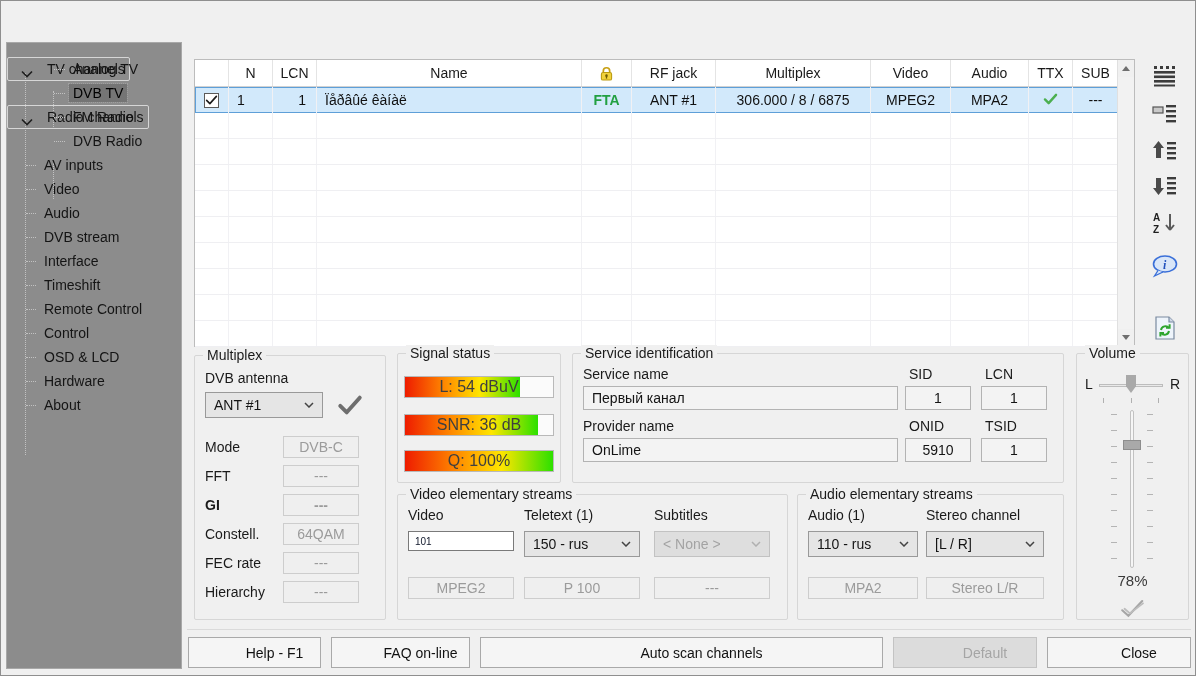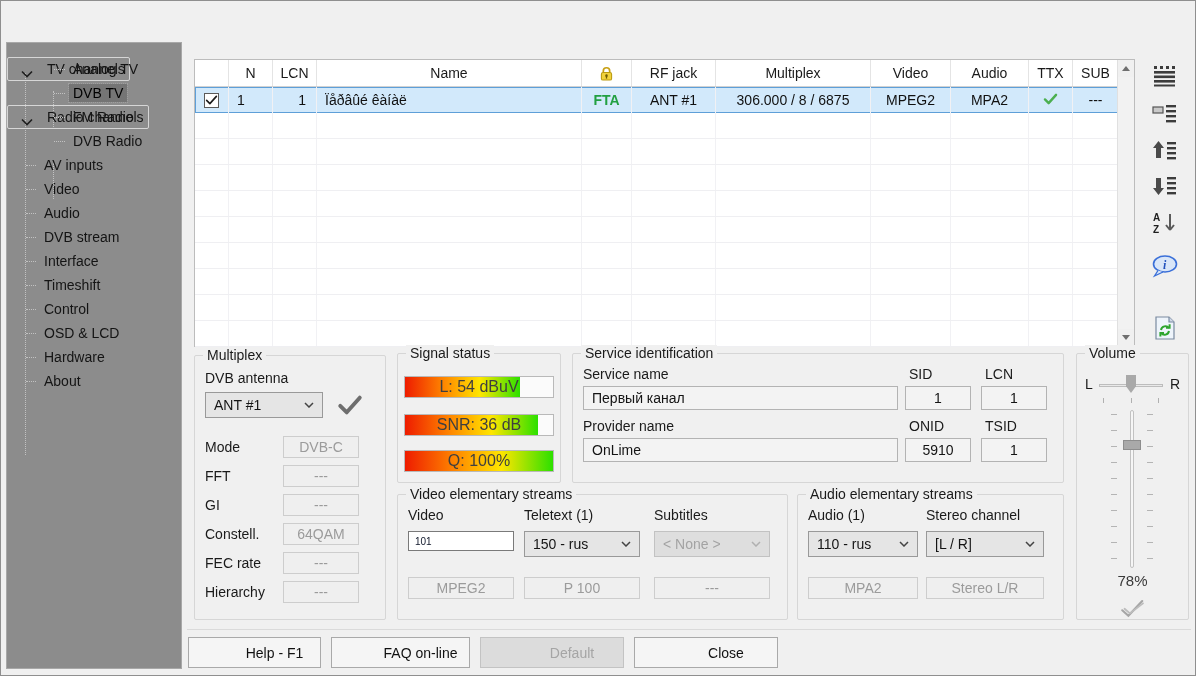--- a/index.html
+++ b/index.html
@@ -187,20 +187,24 @@
         <div class="tree-item item">
           <span class="conn"></span>
           <span class="tree-label">Interface</span>
         </div>
         <div class="tree-item item">
           <span class="conn"></span>
           <span class="tree-label">Timeshift</span>
         </div>
         <div class="tree-item item">
           <span class="conn"></span>
+          <span class="tree-label">Remote Control</span>
+        </div>
+        <div class="tree-item item">
+          <span class="conn"></span>
           <span class="tree-label">Control</span>
         </div>
         <div class="tree-item item">
           <span class="conn"></span>
           <span class="tree-label">OSD &amp; LCD</span>
         </div>
         <div class="tree-item item">
           <span class="conn"></span>
           <span class="tree-label">Hardware</span>
         </div>
@@ -468,21 +472,21 @@
     </span>
     <div id="mux-fields">
         <div class="mux-row" style="top: 80px;">
           <span class="lbl">Mode</span>
           <div class="valuebox">DVB-C</div>
         </div>
         <div class="mux-row" style="top: 109px;">
           <span class="lbl">FFT</span>
           <div class="valuebox">---</div>
         </div>
-        <div class="mux-row" style="top: 138px;">
+        <div class="mux-row" style="top: 138px; font-weight: bold;">
           <span class="lbl">GI</span>
           <div class="valuebox">---</div>
         </div>
         <div class="mux-row" style="top: 167px;">
           <span class="lbl">Constell.</span>
           <div class="valuebox">64QAM</div>
         </div>
         <div class="mux-row" style="top: 196px;">
           <span class="lbl">FEC rate</span>
           <div class="valuebox">---</div>
@@ -592,17 +596,18 @@
           <polyline points="2,8 6,11.5 15,2" fill="none" stroke="#a6a6a6" stroke-width="1.4" stroke-linecap="round"></polyline>
           <polyline points="3.5,7 7,10 15.5,3.5" fill="none" stroke="#bdbdbd" stroke-width="1.2" stroke-linecap="round"></polyline>
         </svg>
     </div>
   </div>
 
   <div class="footer-divider"></div>
   <div class="footer" id="footer-buttons">
       <div class="btn" style="width: 133px;">Help - F1</div>
       <div class="btn" style="width: 139px;">FAQ on-line</div>
+      <div class="btn" style="flex: 1 1 auto;">Auto scan channels</div>
       <div class="btn disabled" style="width: 144px;">Default</div>
       <div class="btn" style="width: 144px;">Close</div>
     </div>
 
 </div>
 
 </body></html>

